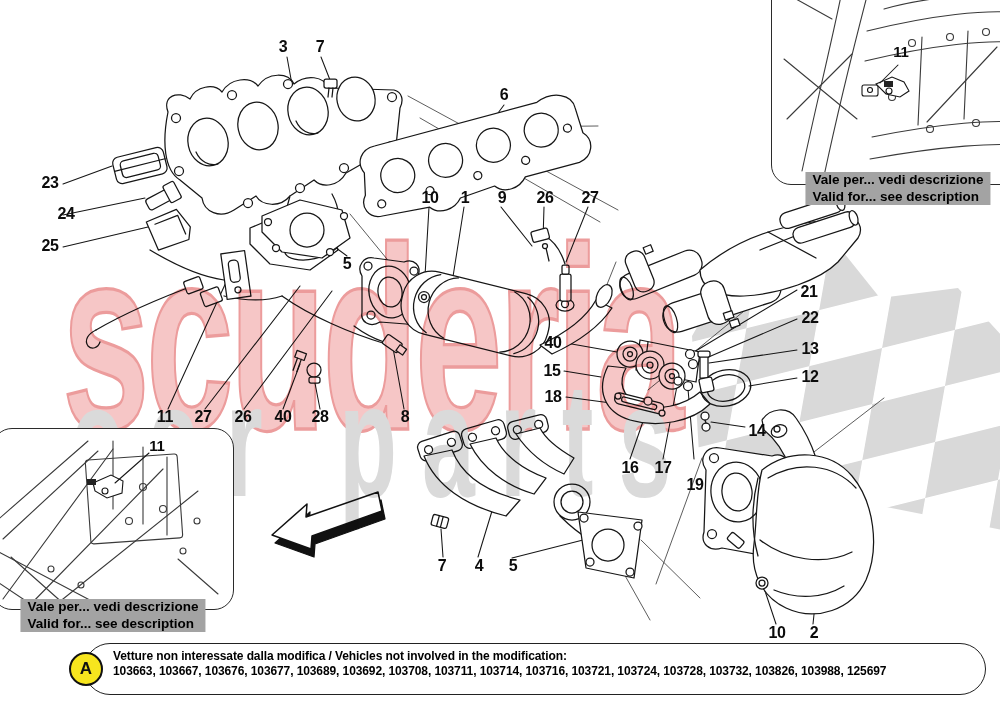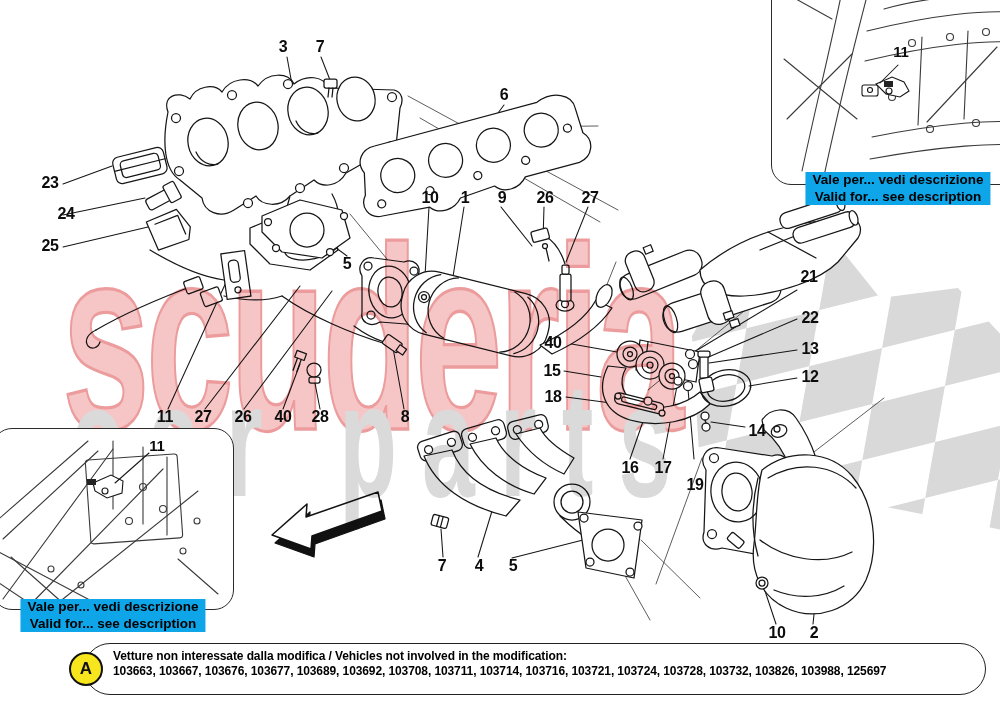--- a/index.html
+++ b/index.html
@@ -4,22 +4,22 @@
 <style>
   html,body{margin:0;padding:0}
   body{width:1000px;height:701px;position:relative;background:#fff;overflow:hidden;
        font-family:"Liberation Sans",sans-serif;}
   svg.canvas{position:absolute;left:0;top:0}
   .co{position:absolute;transform:translate(-50%,-50%);font-weight:bold;font-size:16px;
       color:#0c0c0c;letter-spacing:-.3px;white-space:nowrap}
   .inset{position:absolute;background:#fff;border:1.7px solid #2b2b2b;border-radius:20px}
   .inset svg{position:absolute;left:0;top:0}
   .inset .co{font-size:15px}
-  .caption{position:absolute;left:50%;transform:translateX(-50%);text-align:center;
-           font-weight:bold;font-size:13.5px;line-height:16.5px;color:#000;background:#0ea5e9;
+  .caption{position:absolute;left:50%;transform:translateX(-50%);text-align:left;
+           font-weight:bold;font-size:13.5px;line-height:16.5px;color:#000;background:#a3a3a3;
            padding:0 7px;white-space:nowrap}
   .footer{position:absolute;left:84px;top:643px;width:902px;height:52px;
           border:1.7px solid #222;border-radius:26px;background:#fff;box-sizing:border-box}
   .footer .badge{position:absolute;left:-16px;top:50%;transform:translateY(-50%);
           width:30px;height:30px;border-radius:50%;background:#f7e51e;border:2.2px solid #111;
           display:flex;align-items:center;justify-content:center;font-weight:bold;font-size:17px;color:#111}
   .footer .ftext{padding:5px 10px 0 28px;font-weight:bold;font-size:12px;line-height:14.8px;
           color:#000;letter-spacing:-.1px;white-space:nowrap}
 </style>
 </head>
@@ -389,21 +389,21 @@
   <div class="co" style="left:347px;top:264px">5</div>
   <div class="co" style="left:165px;top:417px">11</div>
   <div class="co" style="left:203px;top:417px">27</div>
   <div class="co" style="left:243px;top:417px">26</div>
   <div class="co" style="left:283px;top:417px">40</div>
   <div class="co" style="left:320px;top:417px">28</div>
   <div class="co" style="left:405px;top:417px">8</div>
   <div class="co" style="left:553px;top:343px">40</div>
   <div class="co" style="left:552px;top:371px">15</div>
   <div class="co" style="left:553px;top:397px">18</div>
-  <div class="co" style="left:809px;top:277px">21</div>
+  <div class="co" style="left:809px;top:292px">21</div>
   <div class="co" style="left:810px;top:318px">22</div>
   <div class="co" style="left:810px;top:349px">13</div>
   <div class="co" style="left:810px;top:377px">12</div>
   <div class="co" style="left:757px;top:431px">14</div>
   <div class="co" style="left:630px;top:468px">16</div>
   <div class="co" style="left:663px;top:468px">17</div>
   <div class="co" style="left:695px;top:485px">19</div>
   <div class="co" style="left:442px;top:566px">7</div>
   <div class="co" style="left:479px;top:566px">4</div>
   <div class="co" style="left:513px;top:566px">5</div>

